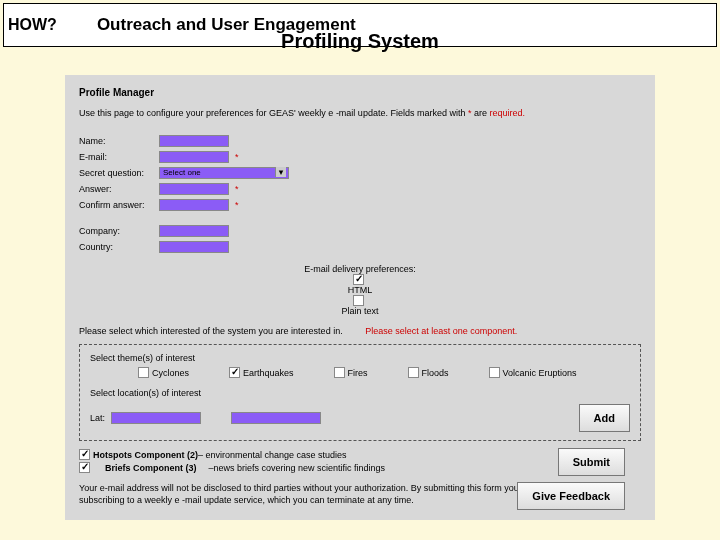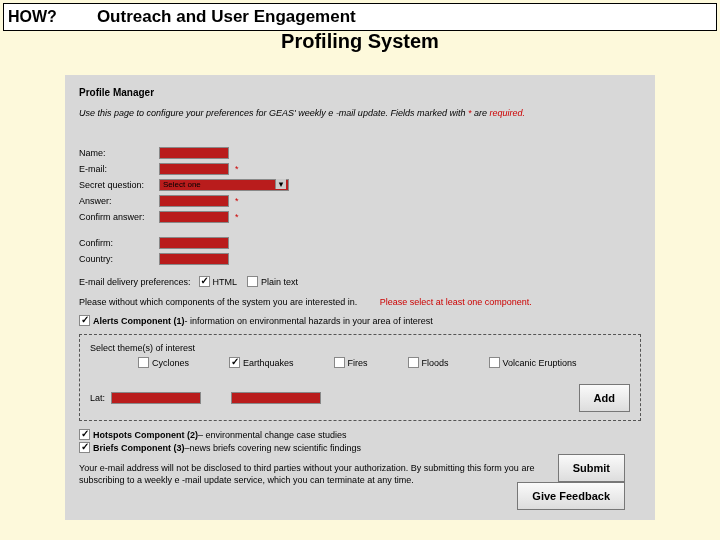--- a/index.html
+++ b/index.html
@@ -6,21 +6,21 @@
   body {
     width: 720px; height: 540px;
     background: #fdf9db;
     font-family: Verdana, Arial, sans-serif;
     font-size: 9px;
     position: relative;
     overflow: hidden;
   }
   .top-banner {
     position: absolute; top: 3px; left: 3px; right: 3px;
-    height: 28px;
+    height: 44px;
     border: 1.5px solid #000;
     background: #fff;
     display: flex; align-items: center;
     padding-left: 4px;
   }
   .top-banner .how {
     font-size: 16px; font-weight: bold;
     margin-right: 40px;
   }
   .top-banner .title {
@@ -35,28 +35,28 @@
   .panel {
     position: absolute;
     top: 75px; left: 65px;
     width: 590px; height: 445px;
     background: #d8d8d8;
     padding: 12px 14px;
     font-size: 9px;
     color: #000;
   }
   .pm-header { font-weight: bold; font-size: 10px; margin-bottom: 10px; }
-  .intro { margin-bottom: 28px; font-style: italic; }
+  .intro { margin-bottom: 16px; }
   .required-star { color: #c00; }
   .required-text { color: #c00; }
   .form-row { display: flex; align-items: center; margin-bottom: 2px; height: 14px; }
   .form-row .lbl { width: 80px; }
   .inp {
     display: inline-block; height: 12px; width: 70px;
-    background: #b91c1c; border: 1px solid #888;
+    background: #8b5cf6; border: 1px solid #888;
   }
   .inp.sel { width: 130px; position: relative; }
   .inp.sel::after {
     content: "▾"; position: absolute; right: 2px; top: -1px;
     font-size: 9px; color: #000; background: #ccc;
     width: 10px; text-align: center; border-left: 1px solid #888;
   }
   .star { color: #c00; margin-left: 6px; }
   .cb {
     display: inline-block; width: 11px; height: 11px;
@@ -82,23 +82,23 @@
     display: inline-block; background: linear-gradient(#fafafa,#ddd);
     border: 1px solid #777; padding: 7px 14px;
     font-size: 11px; font-weight: bold;
     cursor: pointer;
   }
   .footer-note { margin-top: 10px; line-height: 1.3; width: 480px; }
   .footer-btns {
     position: absolute;
     bottom: 10px;
     right: 30px;
-    display: flex; flex-direction: column; align-items: flex-end; 
-  }
-  .pref-row { display: flex; align-items: center; margin-top: 10px; margin-bottom: 10px; }
+    display: flex; flex-direction: column; align-items: flex-end; gap: 6px;
+  }
+  .pref-row { display: flex; align-items: center; margin-top: 10px; margin-bottom: 10px; flex-direction: column; }
 </style>
 </head>
 <body>
 
 <div class="top-banner">
   <span class="how">HOW?</span>
   <span class="title">Outreach and User Engagement</span>
 </div>
 
 <div class="subtitle">Profiling System</div>
@@ -134,48 +134,43 @@
   </div>
   <div class="form-row">
     <span class="lbl">Confirm answer:</span>
     <span class="inp"></span>
     <span class="star">*</span>
   </div>
 
   <div class="section-gap"></div>
 
   <div class="form-row">
-    <span class="lbl">Confirm:</span>
+    <span class="lbl">Company:</span>
     <span class="inp"></span>
   </div>
   <div class="form-row">
     <span class="lbl">Country:</span>
     <span class="inp"></span>
   </div>
 
   <div class="pref-row">
     <span>E-mail delivery preferences:</span>
     <span style="width:8px;"></span>
     <span class="cb checked"></span>
     <span>HTML</span>
     <span style="width:10px;"></span>
     <span class="cb"></span>
     <span>Plain text</span>
   </div>
 
   <div style="margin-bottom:8px;">
-    <span>Please without which components of the system you are interested in.</span>
+    <span>Please select which interested of the system you are interested in.</span>
     <span class="comp-select-sub">Please select at least one component.</span>
   </div>
 
-  <div style="display:flex;align-items:center;">
-    <span class="cb checked"></span>
-    <span style="font-weight:bold;">Alerts Component (1) </span>
-    <span>- information on environmental hazards in your area of interest</span>
-  </div>
 
   <div class="dashed-box">
     <div>Select theme(s) of interest</div>
     <div class="themes-row">
       <div class="theme">
         <span class="cb"></span>
         <span>Cyclones</span>
       </div>
       <div class="theme">
         <span class="cb checked"></span>
@@ -188,35 +183,36 @@
       <div class="theme">
         <span class="cb"></span>
         <span>Floods</span>
       </div>
       <div class="theme" style="margin-right:0;">
         <span class="cb"></span>
         <span>Volcanic Eruptions</span>
       </div>
     </div>
     <div style="height:10px;"></div>
+    <div>Select location(s) of interest</div>
     <div class="loc-row">
       <span>Lat:</span>
       <span class="inp" style="width:90px;margin-left:6px;"></span>
       <span class="inp" style="width:90px;margin-left:30px;"></span>
       <span style="flex:1;"></span>
       <span class="btn">Add</span>
     </div>
   </div>
 
   <div style="display:flex;align-items:center;">
     <span class="cb checked"></span>
     <span style="font-weight:bold;">Hotspots Component (2)</span>
     <span> – environmental change case studies</span>
   </div>
-  <div style="display:flex;align-items:center;margin-top:2px;">
+  <div style="display:flex;align-items:center;margin-top:2px;gap:12px;">
     <span class="cb checked"></span>
     <span style="font-weight:bold;">Briefs Component (3) </span>
     <span>–news briefs covering new scientific findings</span>
   </div>
 
   <div class="footer-note">Your e-mail address will not be disclosed to third parties without your authorization. By submitting this form you are subscribing to a weekly e -mail update service, which you can terminate at any time.</div>
 
   <div class="footer-btns">
     <span class="btn">Submit</span>
     <span class="btn">Give Feedback</span>

